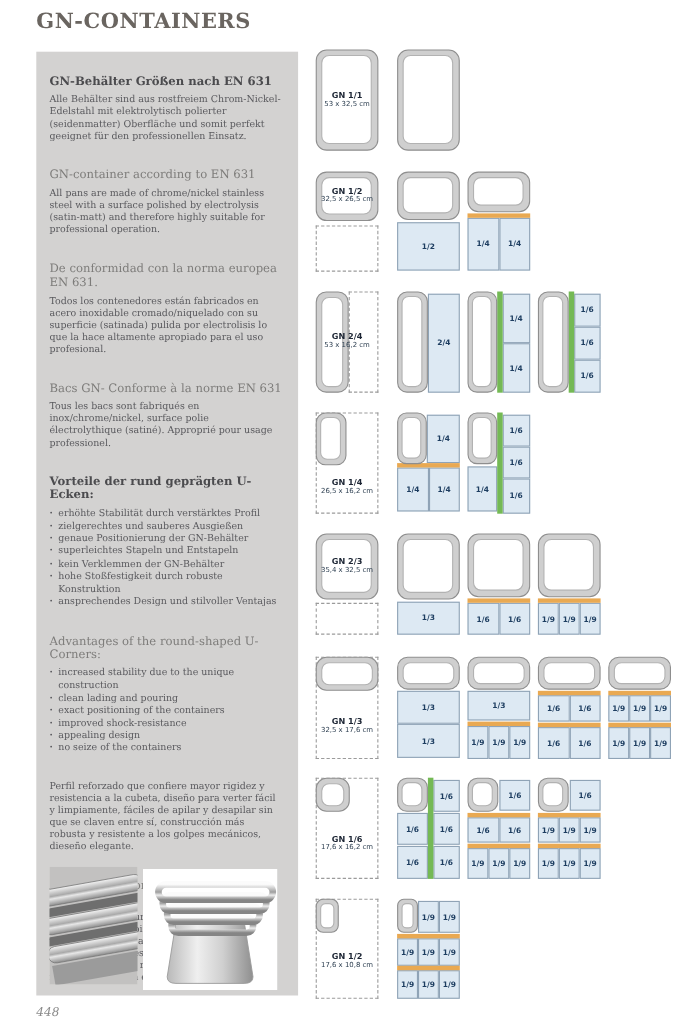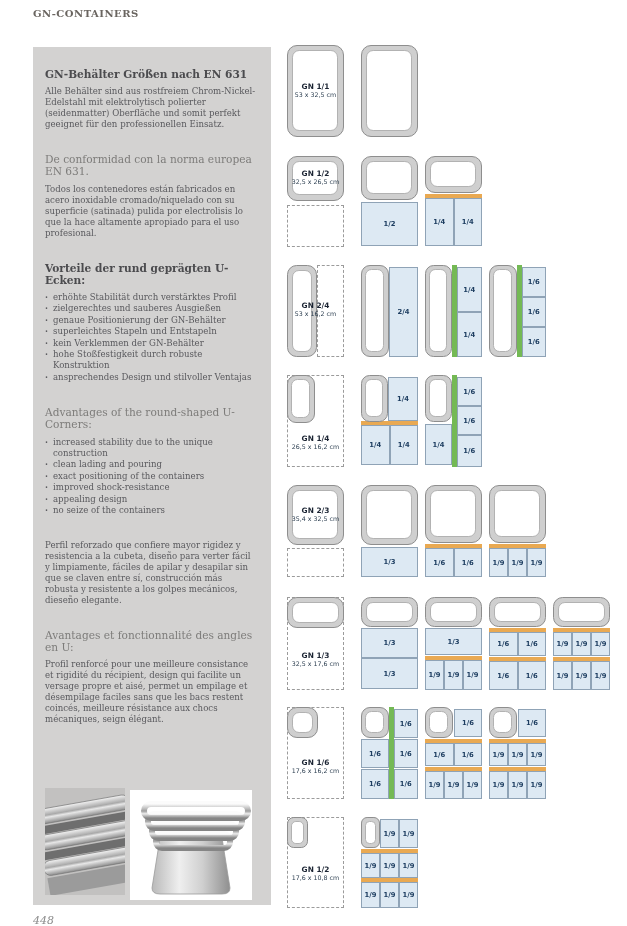--- a/index.html
+++ b/index.html
@@ -1,19 +1,19 @@
 <!DOCTYPE html>
 <html style="--panel-bg: #d3d2d1; --cell-blue: #dde9f3; --cell-border: #8fa3b6; --bar-orange: #e9a952; --bar-green: #74b955; --pan-fill: #cfcfcf; --pan-border: #8e8e8e; --label-navy: #1d3d60;"><head>
 <meta charset="utf-8">
 <style>
   html,body{margin:0;padding:0;background:#fff;}
   .page{position:relative;width:627px;height:926px;background:#ffffff;overflow:hidden;
         font-family:"DejaVu Sans",sans-serif;}
   .page-title{position:absolute;left:33px;top:8px;margin:0;
-        font-family:"DejaVu Serif",serif;font-size:10px;font-weight:bold;
+        font-family:"DejaVu Serif",serif;font-size:19px;font-weight:bold;
         letter-spacing:.5px;color:#6a6560;}
   
   .info-panel{position:absolute;left:33px;top:47px;width:238px;height:858px;
         background:var(--panel-bg,#d3d2d1);box-sizing:border-box;
         padding:21px 14px 0 12px;}
   .sec{margin-bottom:23px;}
   .sec-h{font-family:"DejaVu Serif",serif;font-size:10.6px;line-height:1.15;
         margin:0 0 6px 0;}
   .tone-dark{color:#4b4b4e;font-weight:600;}
   .tone-light{color:#7d7c7a;font-weight:400;}
@@ -51,22 +51,30 @@
 <div class="page">
   <h1 class="page-title">GN-CONTAINERS</h1>
 
   <div class="info-panel">
     <div id="sections">
         <div class="sec">
           <div class="sec-h tone-dark">GN-Behälter Größen nach EN 631</div>
           <div class="sec-p">Alle Behälter sind aus rostfreiem Chrom-Nickel-Edelstahl mit elektrolytisch polierter (seidenmatter) Oberfläche und somit perfekt geeignet für den professionellen Einsatz.</div>
         </div>
         <div class="sec">
+          <div class="sec-h tone-light">GN-container according to EN 631</div>
+          <div class="sec-p">All pans are made of chrome/nickel stainless steel with a surface polished by electrolysis (satin-matt) and therefore highly suitable for professional operation.</div>
+        </div>
+        <div class="sec">
           <div class="sec-h tone-light">De conformidad con la norma europea EN 631.</div>
           <div class="sec-p">Todos los contenedores están fabricados en acero inoxidable cromado/niquelado con su superficie (satinada) pulida por electrolisis lo que la hace altamente apropiado para el uso profesional.</div>
+        </div>
+        <div class="sec">
+          <div class="sec-h tone-light">Bacs GN- Conforme à la norme EN 631</div>
+          <div class="sec-p">Tous les bacs sont fabriqués en inox/chrome/nickel, surface polie électrolythique (satiné). Approprié pour usage professionel.</div>
         </div>
         <div class="sec">
           <div class="sec-h tone-dark wt-bold">Vorteile der rund geprägten U-Ecken:</div>
           <div class="bullet">
             <div class="dot">·</div>
             <div class="">erhöhte Stabilität durch verstärktes Profil</div>
           </div>
           <div class="bullet">
             <div class="dot">·</div>
             <div class="">zielgerechtes und sauberes Ausgießen</div>

